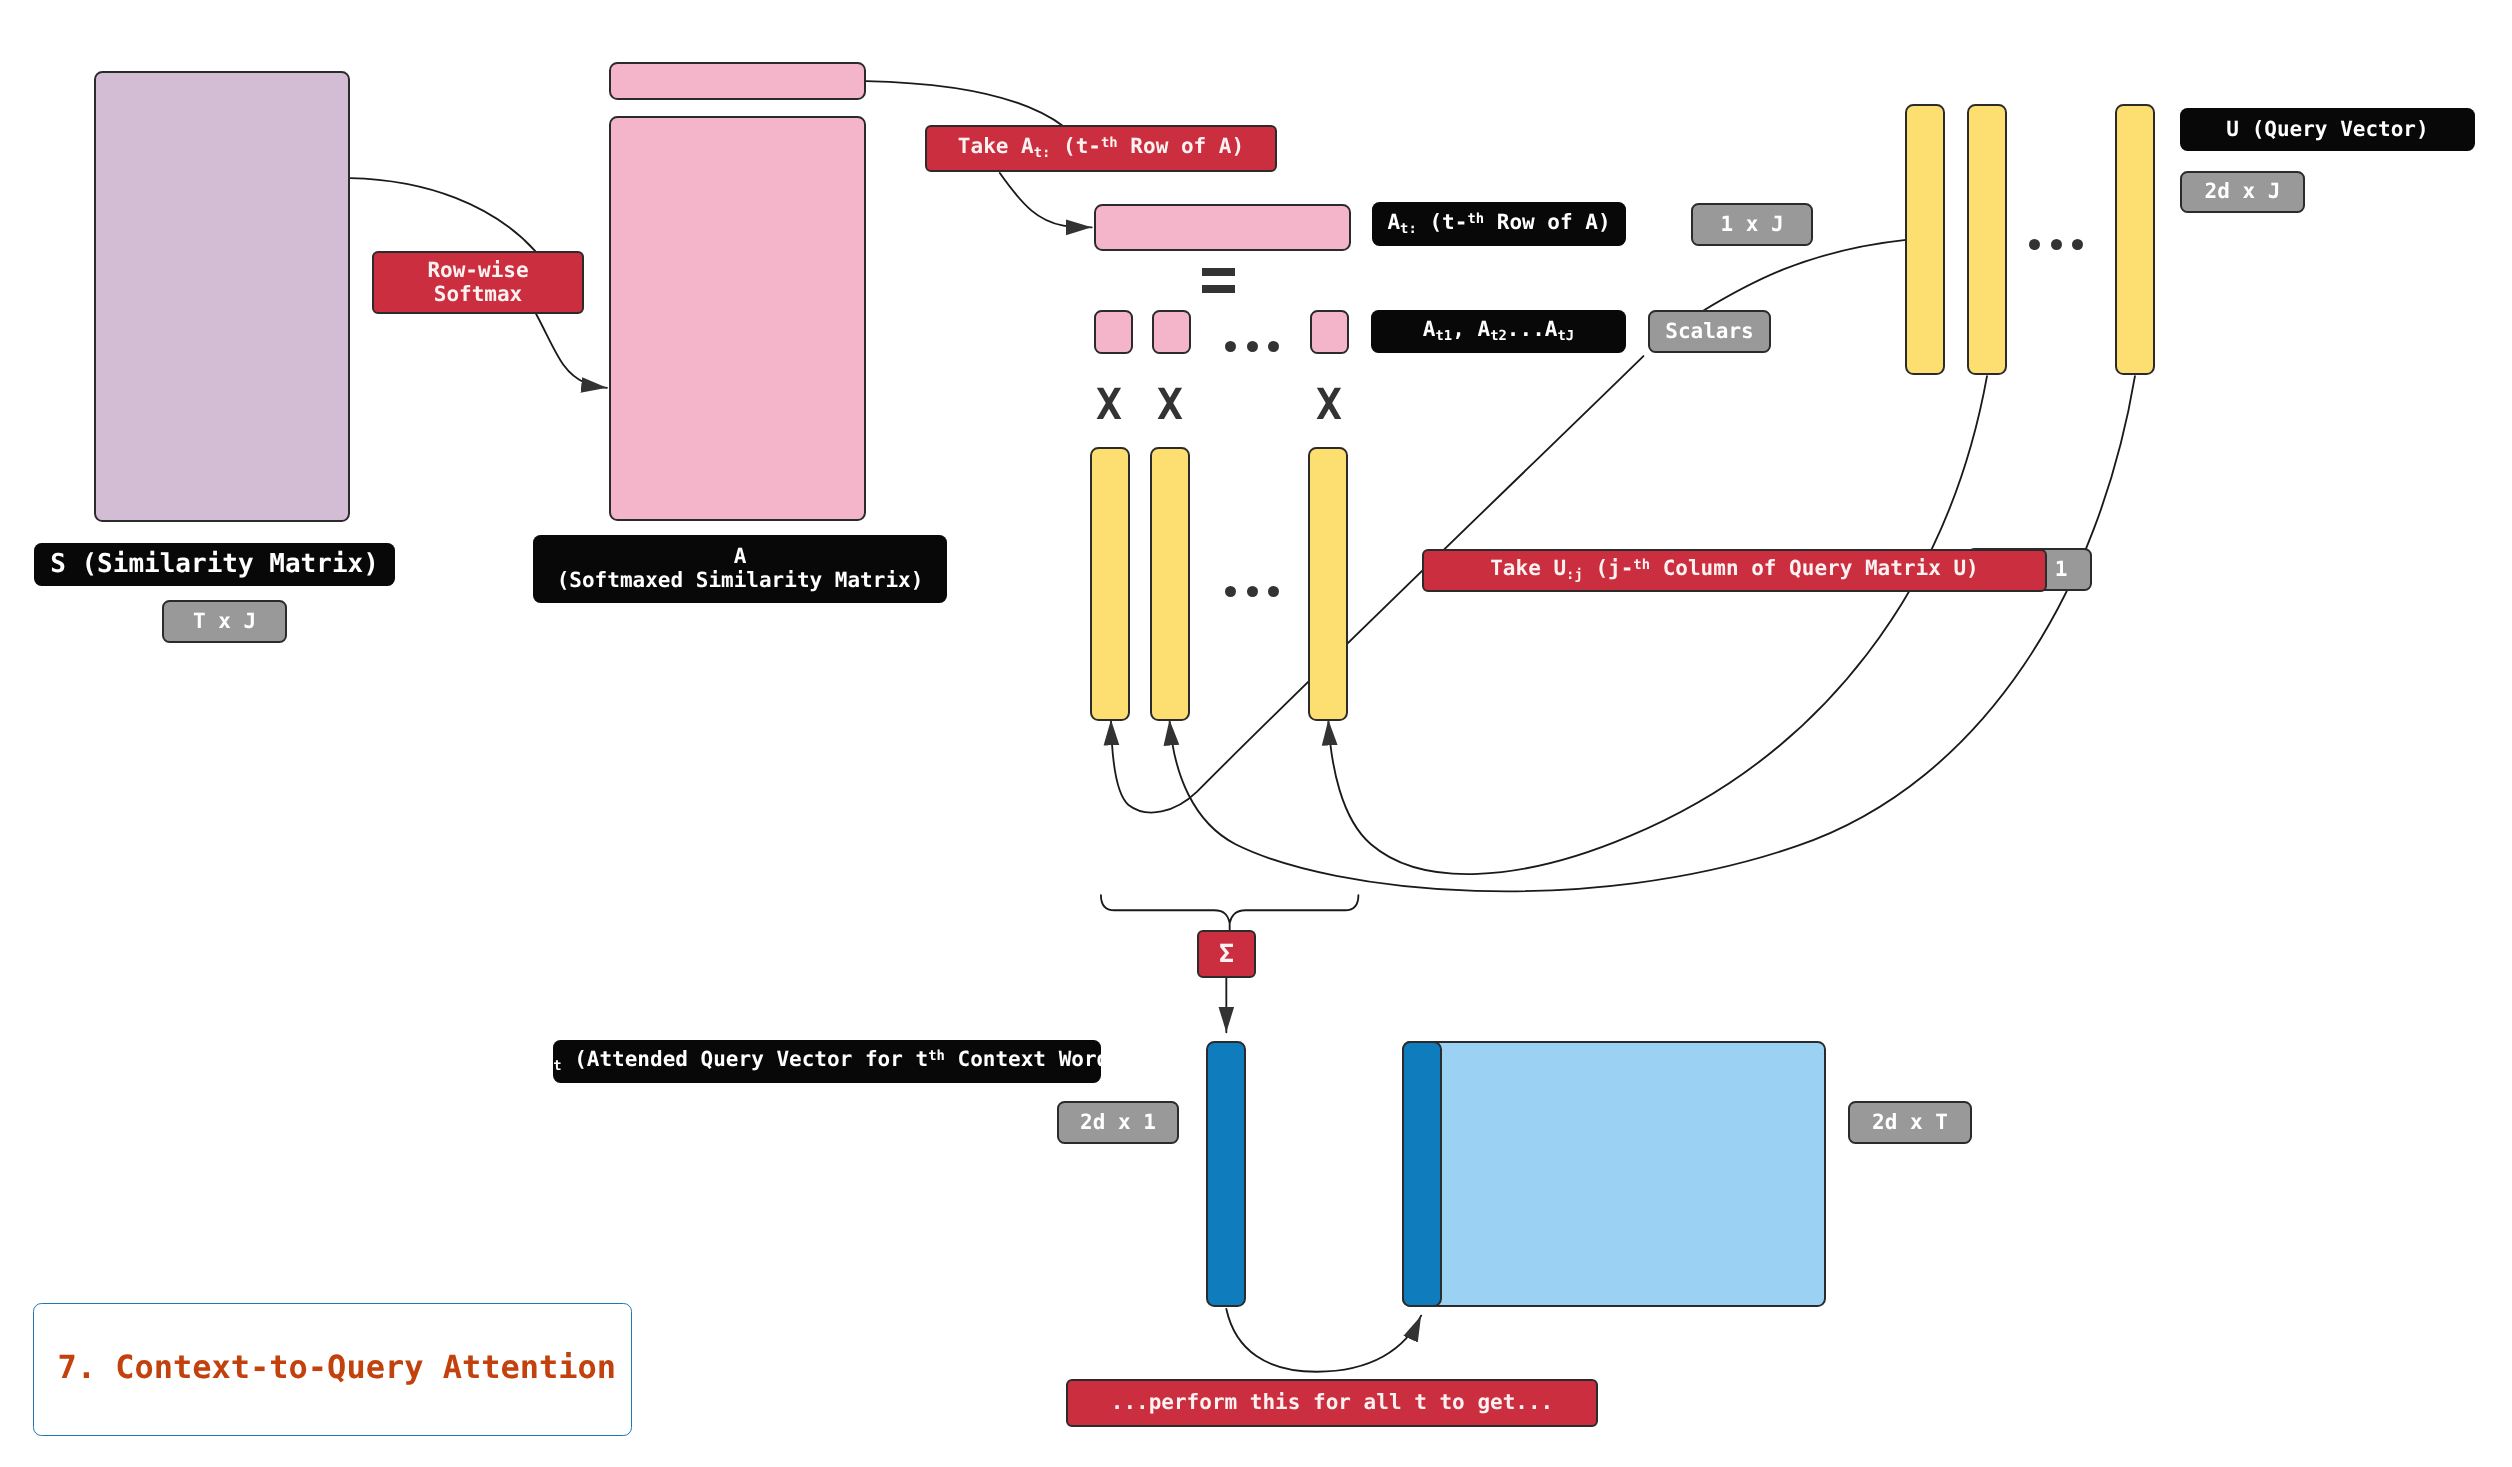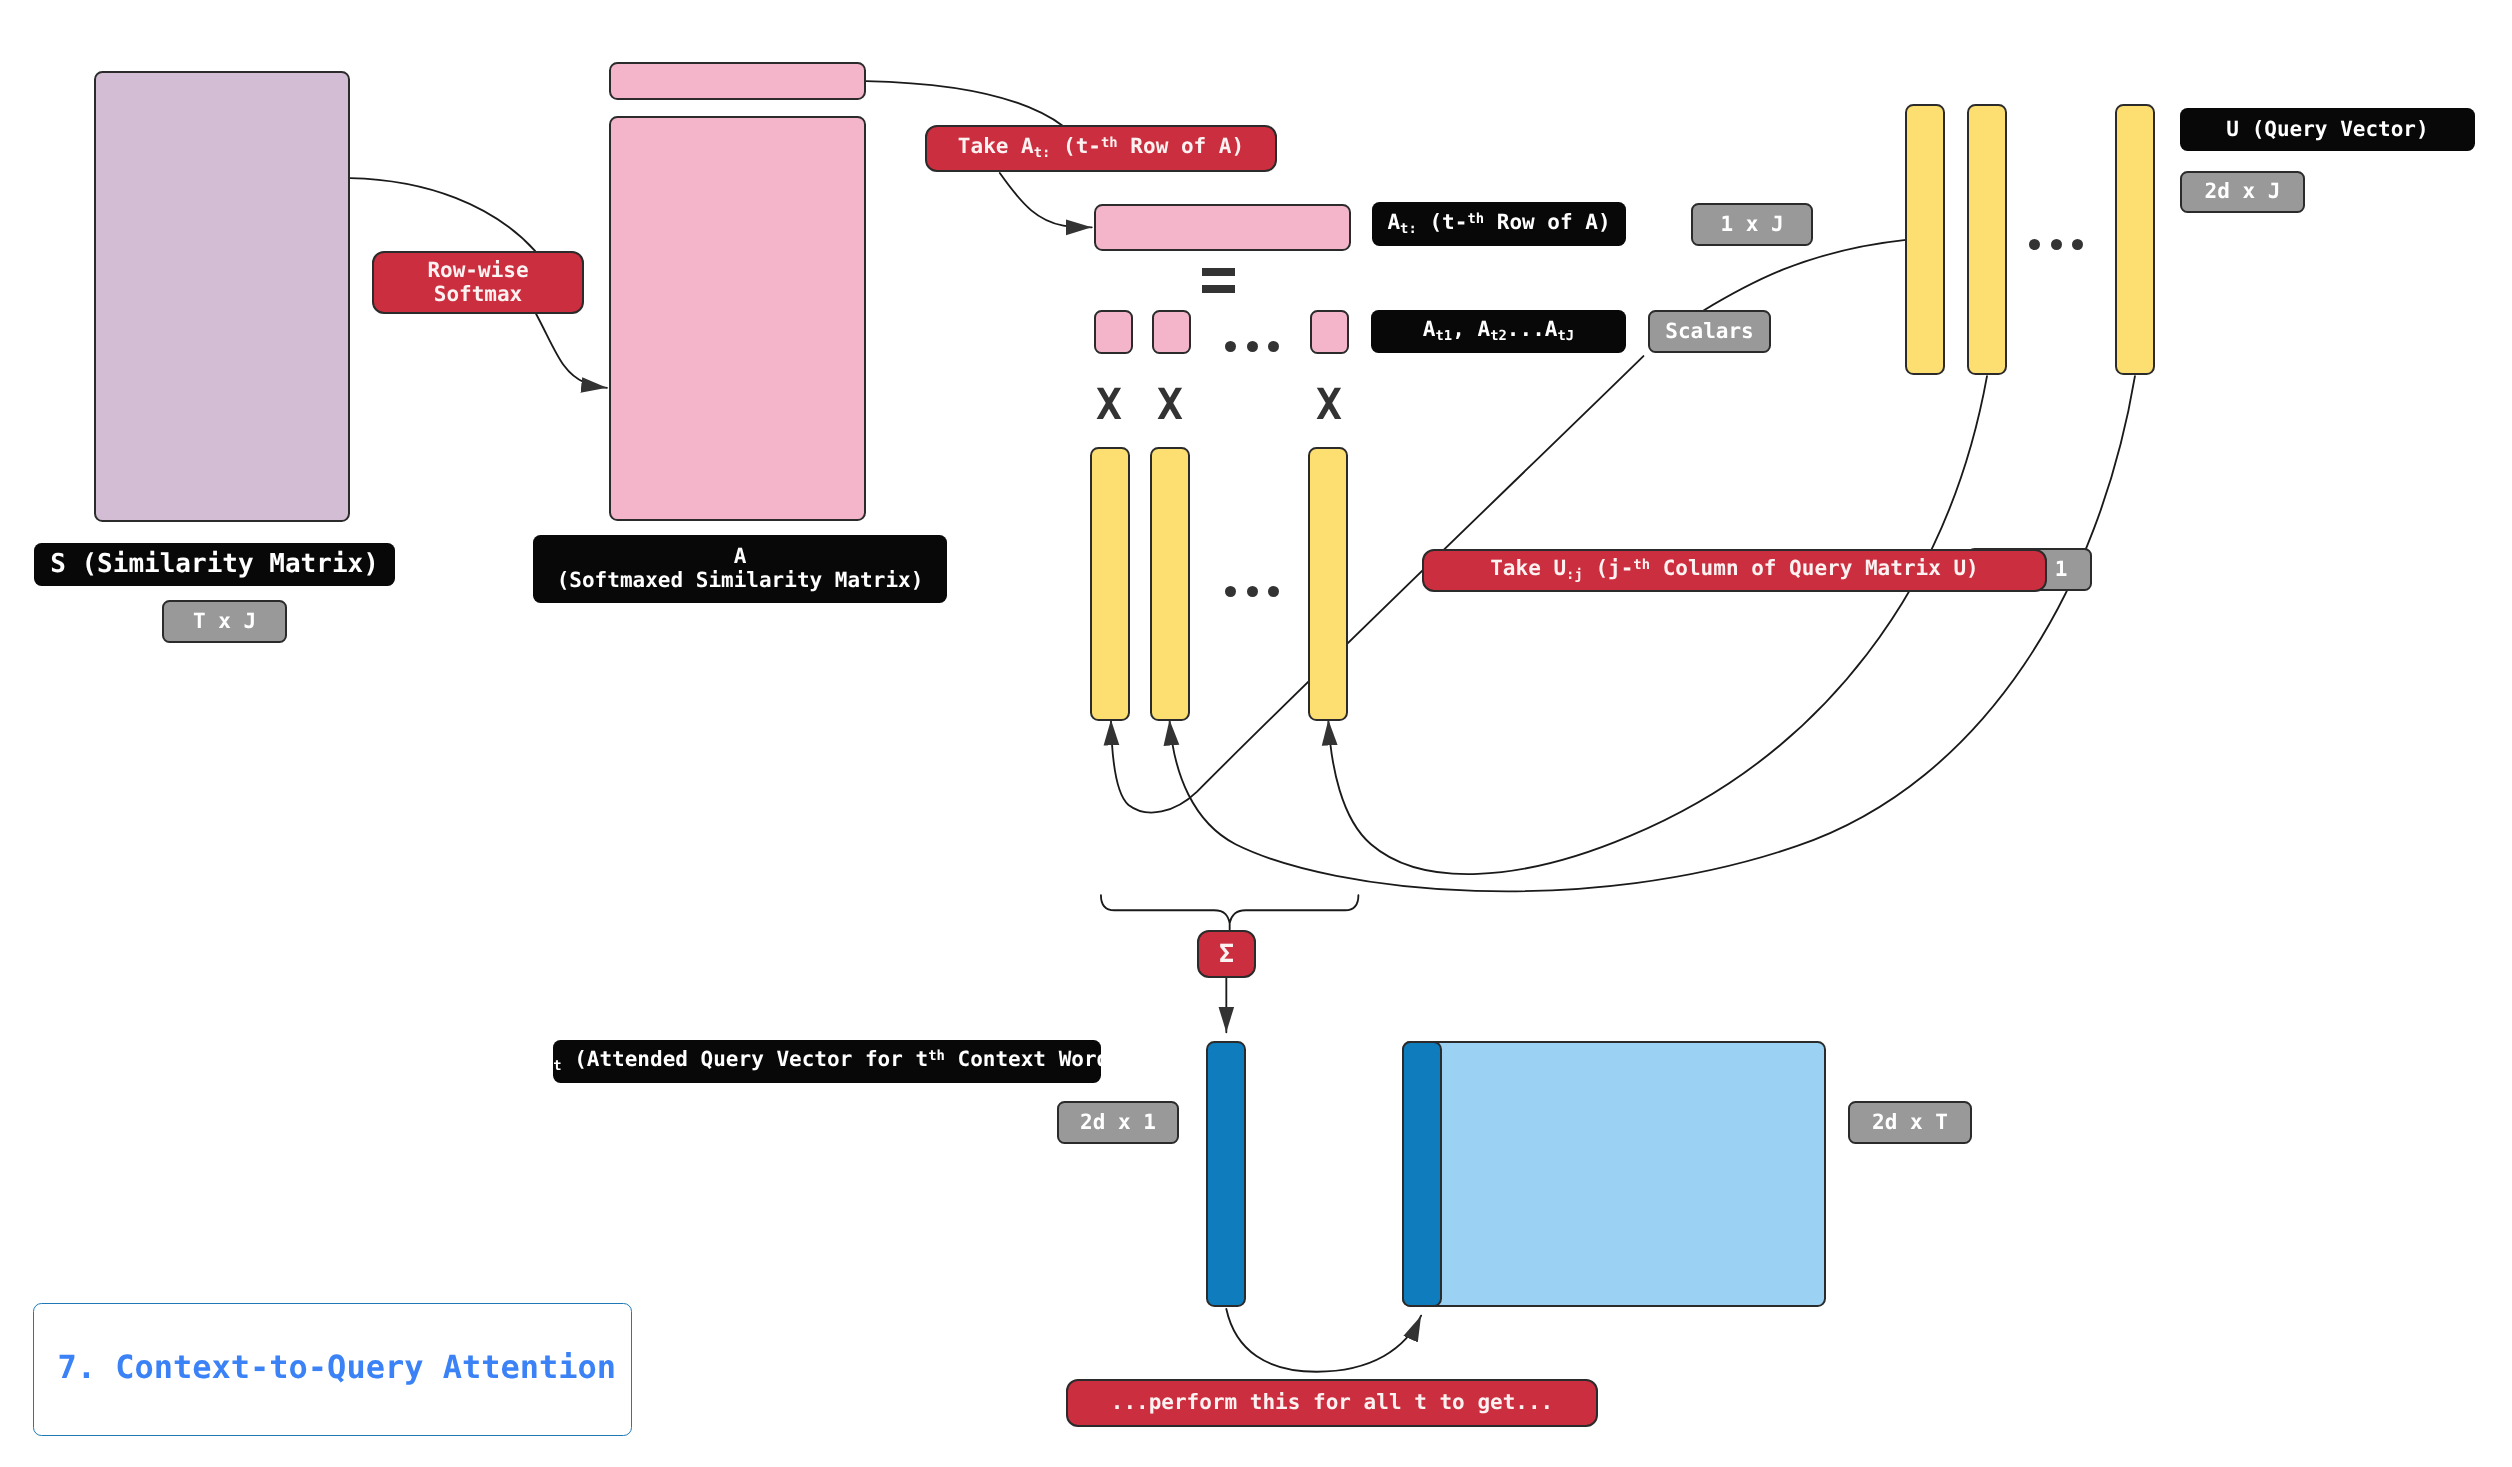--- a/index.html
+++ b/index.html
@@ -15,33 +15,33 @@
   .mat{border:2.2px solid #2b2b2b;border-radius:8.4px;}
   .mat.sm{border-radius:7.5px;}
 
   
   .pill{position:absolute;box-sizing:border-box;display:flex;
         align-items:center;justify-content:center;
         font-weight:bold;letter-spacing:0px;white-space:nowrap;
         line-height:1.12;text-align:center;}
   .pill.black{background:#080808;color:#ffffff;border-radius:7.5px;}
   .pill.gray{background:#999999;color:#ffffff;border:2px solid #2b2b2b;border-radius:7.5px;}
-  .pill.red{background:#cb2e3e;color:#fdf2f2;border:2px solid #2b2b2b;border-radius:12px;}
+  .pill.red{background:#cb2e3e;color:#fdf2f2;border:2px solid #2b2b2b;border-radius:6px;}
 
   .pill sub{font-size:0.66em;vertical-align:-0.28em;}
   .pill sup{font-size:0.66em;vertical-align:0.42em;}
 
   .glyph{position:absolute;font-weight:bold;color:#333333;
          display:flex;align-items:center;justify-content:center;white-space:nowrap;}
   .dots{position:absolute;display:flex;align-items:center;justify-content:space-between;}
   .dots i{display:block;border-radius:50%;background:#333333;}
 
   .titlebox{position:absolute;box-sizing:border-box;border:1.7px solid #1f79b5;
             border-radius:8.4px;background:#ffffff;display:flex;align-items:center;
-            justify-content:flex-start;color:#3b82f6;font-weight:bold;}
+            justify-content:flex-start;color:#c2410c;font-weight:bold;}
 
   svg.wires{position:absolute;left:0;top:0;width:2512px;height:1467px;overflow:visible;}
 </style>
 </head>
 <body>
 
 <div id="stage">
 
   <svg class="wires" viewBox="0 0 3005 1755">
     <defs>

